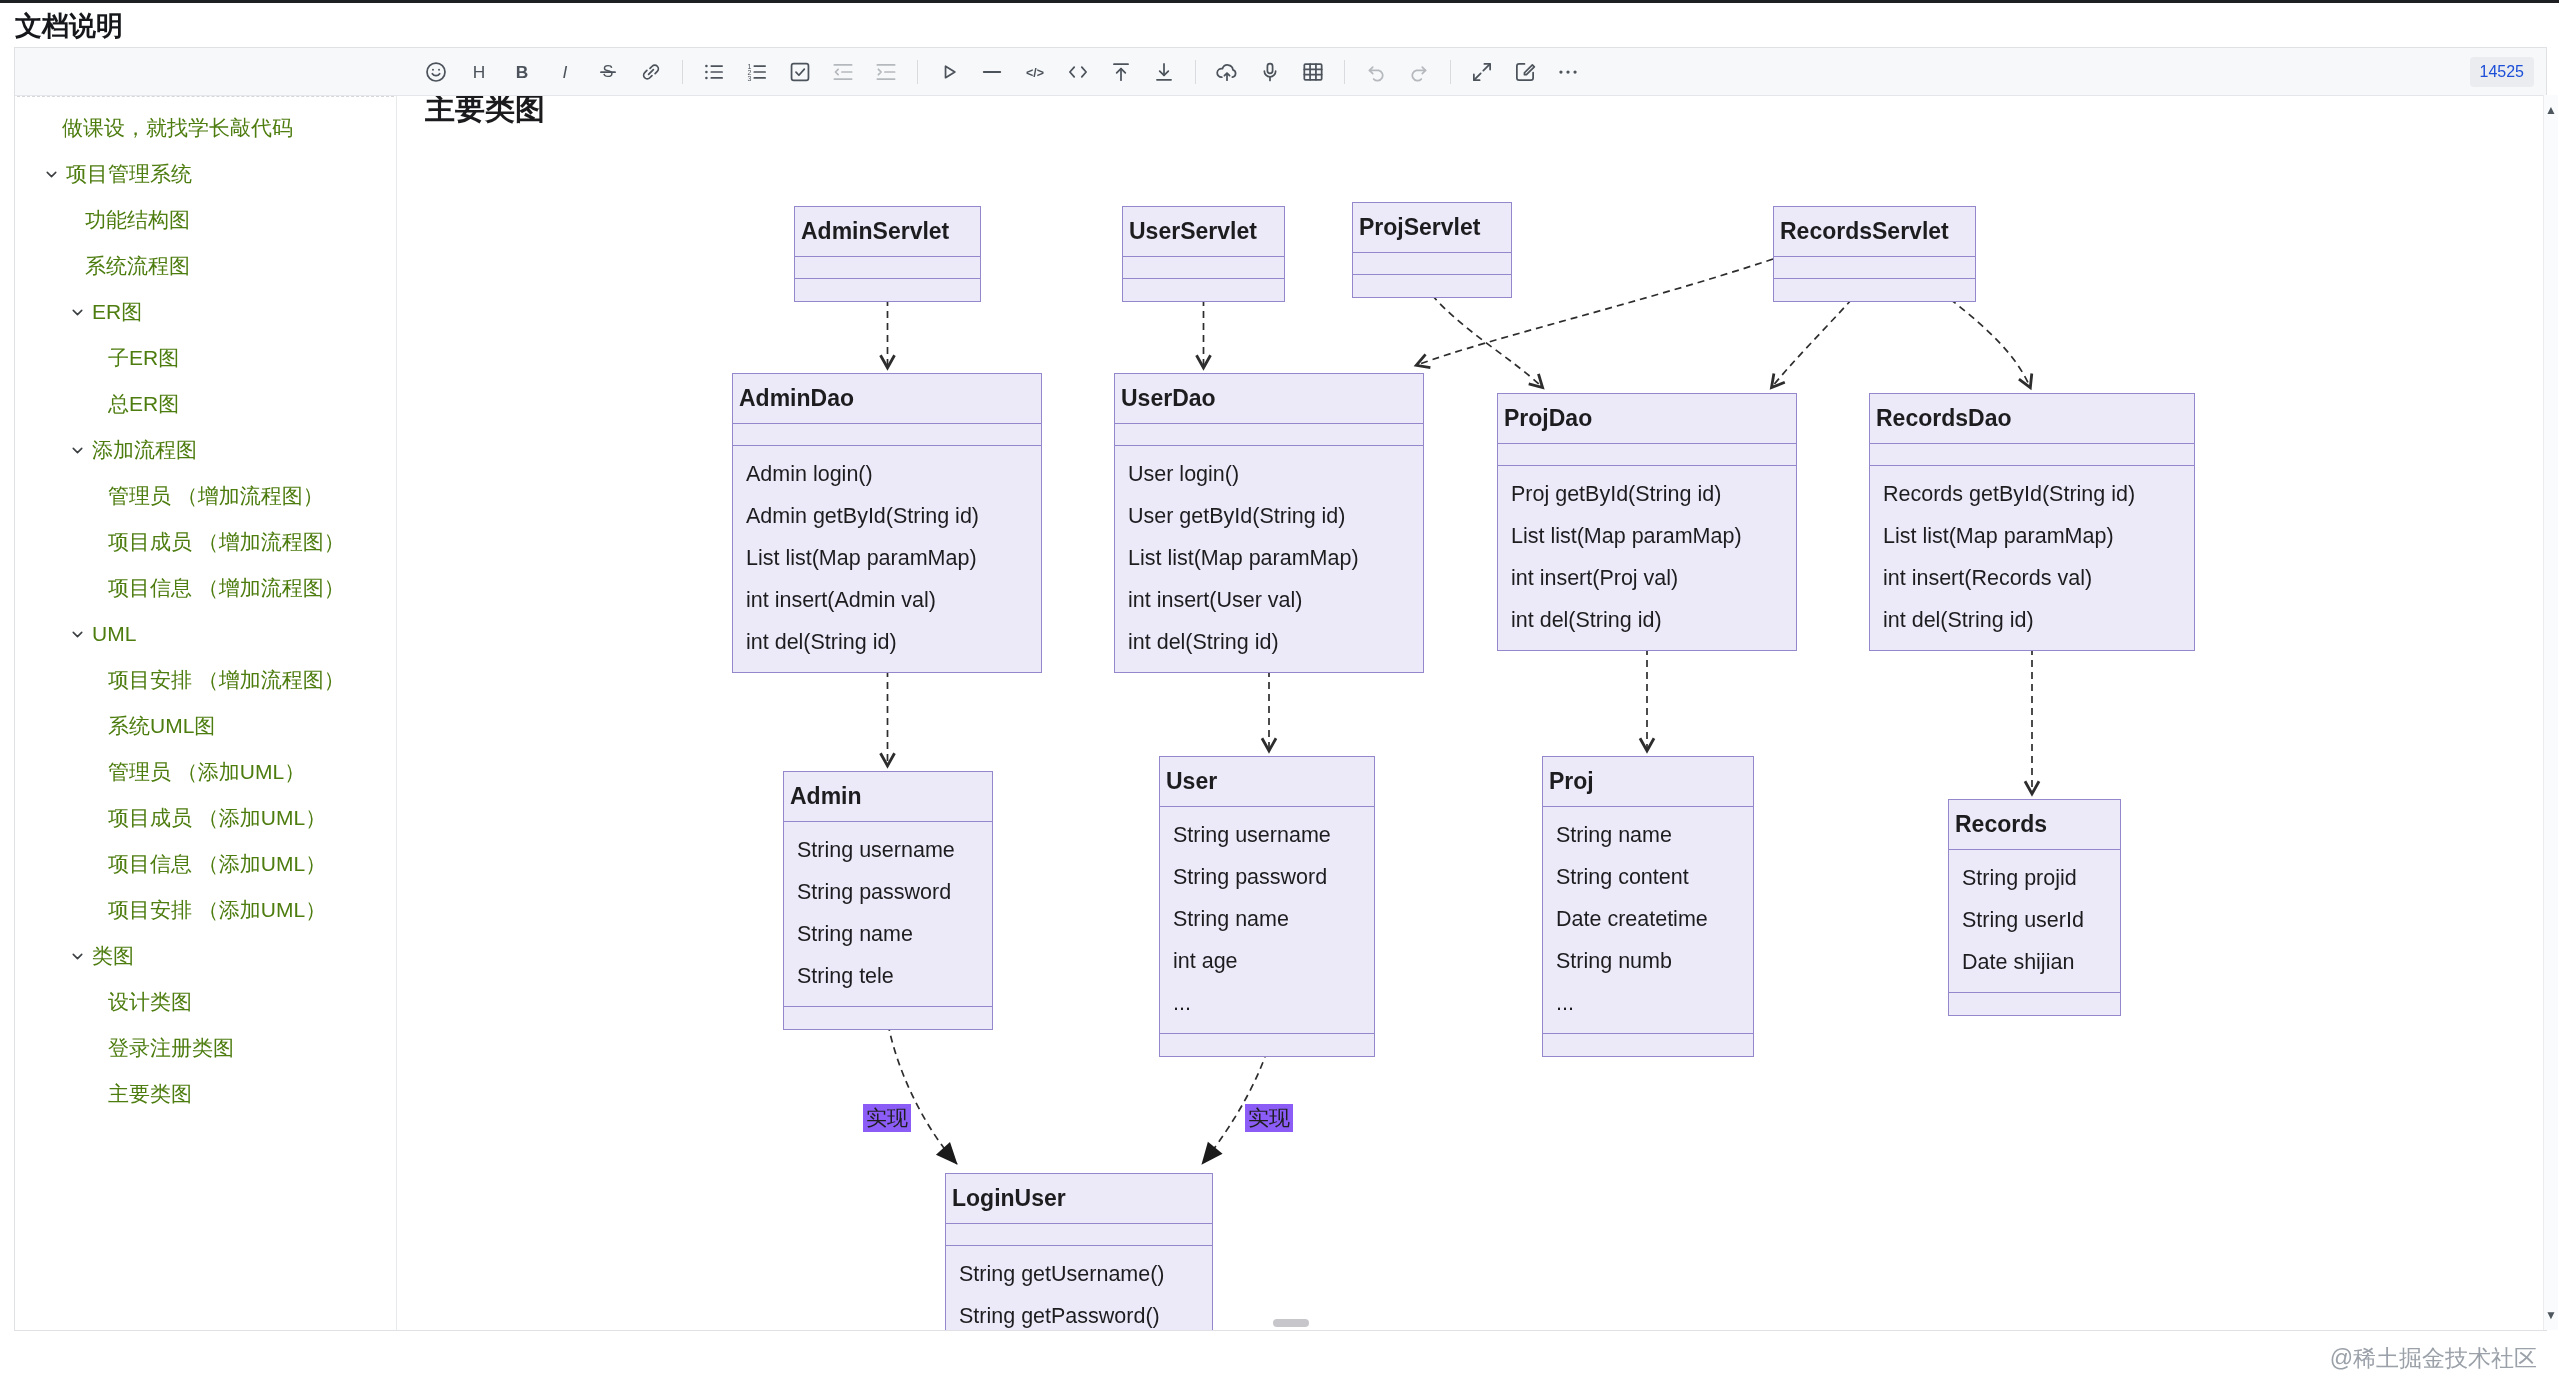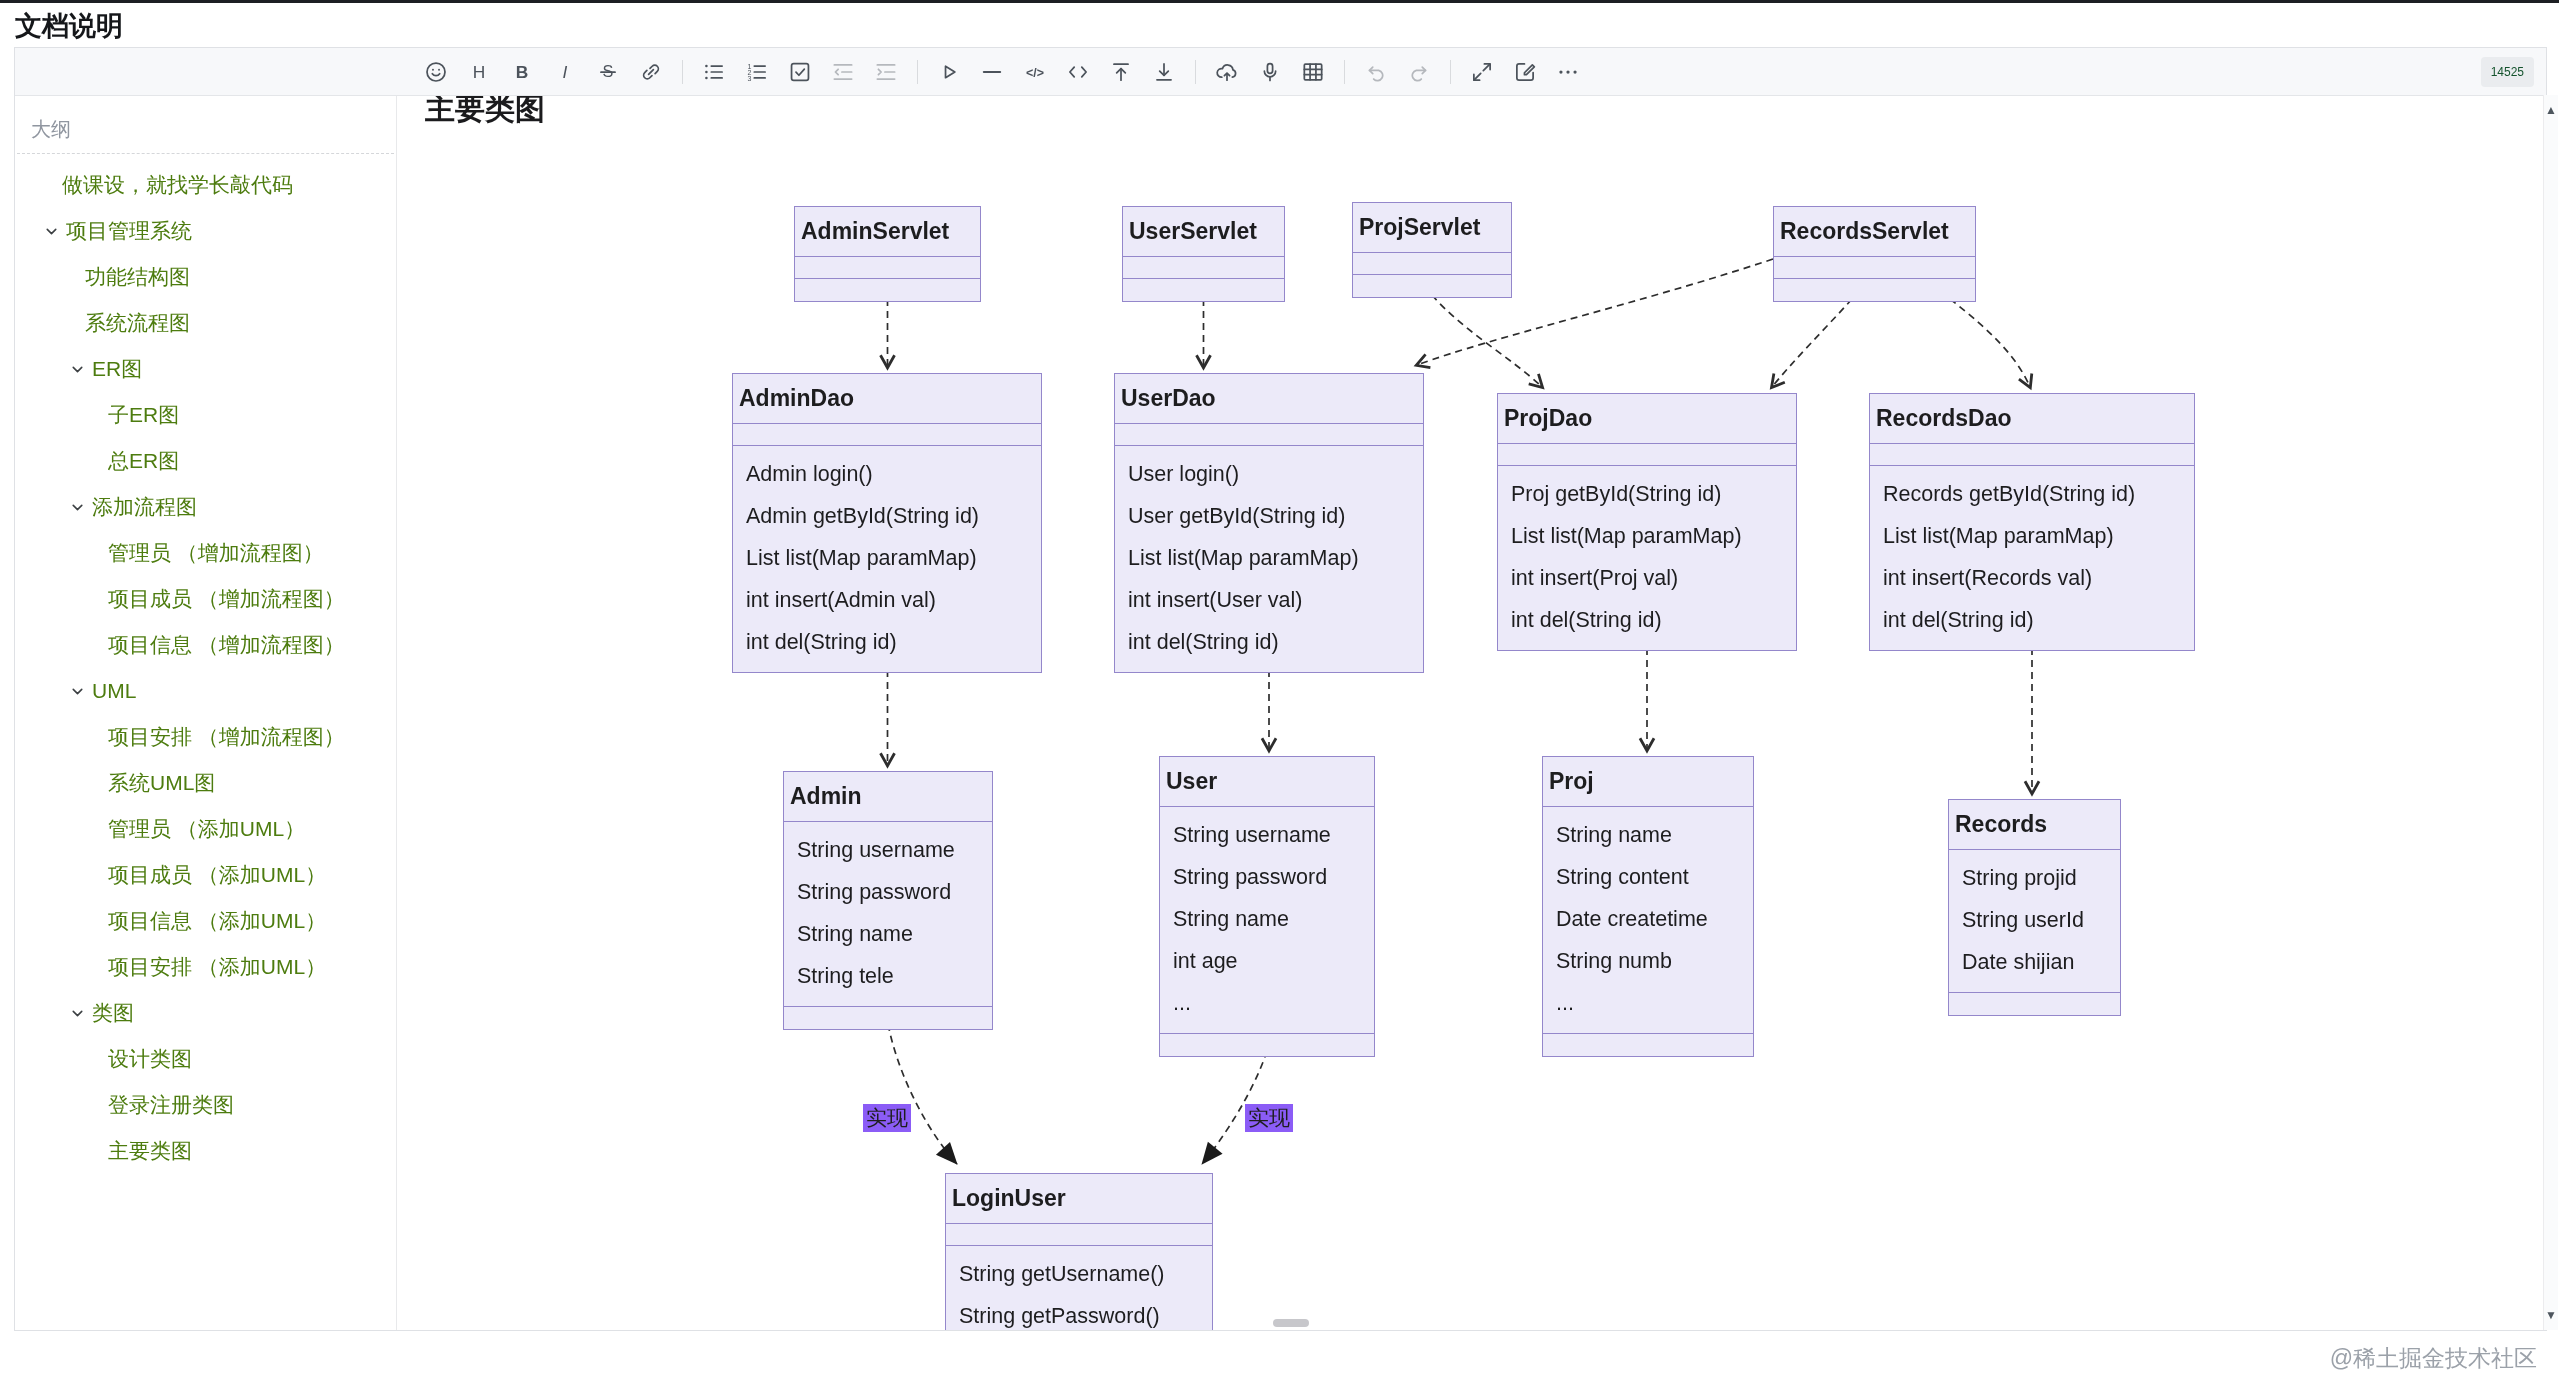--- a/index.html
+++ b/index.html
@@ -27,22 +27,22 @@
   .tb-icons { position:absolute; left:406px; top:0; height:48px; display:flex; align-items:center; gap:13px; }
   .tb-btn { width:30px; height:30px; display:flex; align-items:center; justify-content:center;
             border-radius:4px; cursor:pointer; background:transparent; border:none; padding:0; }
   .tb-btn.disabled { opacity:.38; }
   .tb-sep { width:1px; height:24px; background:#d9dbde; margin:0 3px; }
   .tbsvg { stroke:#4c535b; fill:none; stroke-width:1.6; stroke-linecap:round; stroke-linejoin:round; }
   .tbsvg .f { fill:#4c535b; stroke:none; }
   .tbsvg .t { fill:#4c535b; stroke:none; text-anchor:middle; font-family:"Liberation Sans",sans-serif; }
   .tbsvg .ital { font-style:italic; }
   .word-count {
-    position:absolute; right:12px; top:9px; background:#eaecef; color:#14532d;
-    font-size:12px; padding:3px 10px; border-radius:4px; line-height:24px;
+    position:absolute; right:12px; top:9px; background:#eaecef; color:#1d4ed8;
+    font-size:16px; padding:3px 10px; border-radius:4px; line-height:24px;
   }
 
   
   .sidebar {
     position:absolute; left:0; top:48px; width:382px; bottom:0;
     background:#fff; border-right:1px solid #e8e9eb; overflow:hidden;
   }
   .sidebar-header { font-size:20px; color:#9096a0; padding:20px 0 10px 16px; }
   .sidebar-sep { border-bottom:1px dashed #d5d7da; margin:0 2px 8px 2px; }
   .ol-item { height:46px; line-height:46px; font-size:21px; color:#4d7c0f; white-space:nowrap;
@@ -261,21 +261,20 @@
             <circle cx="5.5" cy="12" r="1.5" class="f"></circle>
             <circle cx="12" cy="12" r="1.5" class="f"></circle>
             <circle cx="18.5" cy="12" r="1.5" class="f"></circle>
           </svg>
         </button>
       </div>
     <span class="word-count">14525</span>
   </div>
 
   <div class="sidebar">
-    <div class="sidebar-header">大纲</div>
     <div class="sidebar-sep"></div>
     <div id="outline-list">
         <div class="ol-item pad-l1">
           <span class="lbl">做课设，就找学长敲代码</span>
         </div>
         <div class="ol-item pad-l1c">
           <svg class="caret" viewBox="0 0 24 24">
             <path d="M6 9l6 6 6-6" fill="none" stroke="#3c4043" stroke-width="2.2" stroke-linecap="round" stroke-linejoin="round"></path>
           </svg>
           <span class="lbl">项目管理系统</span>

